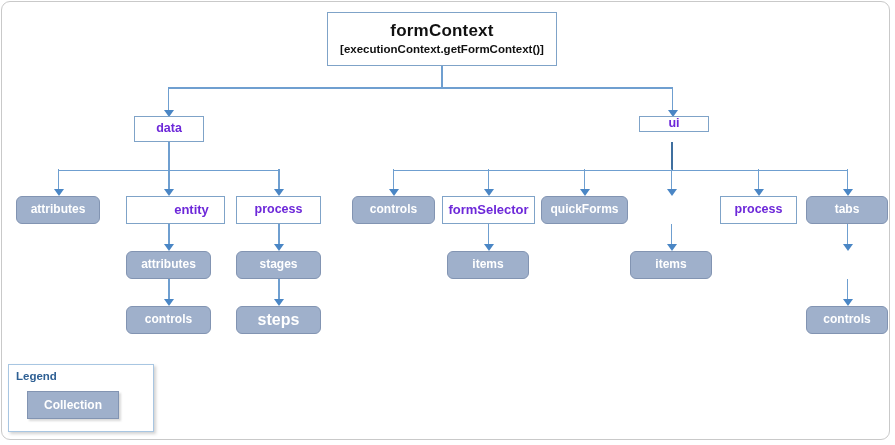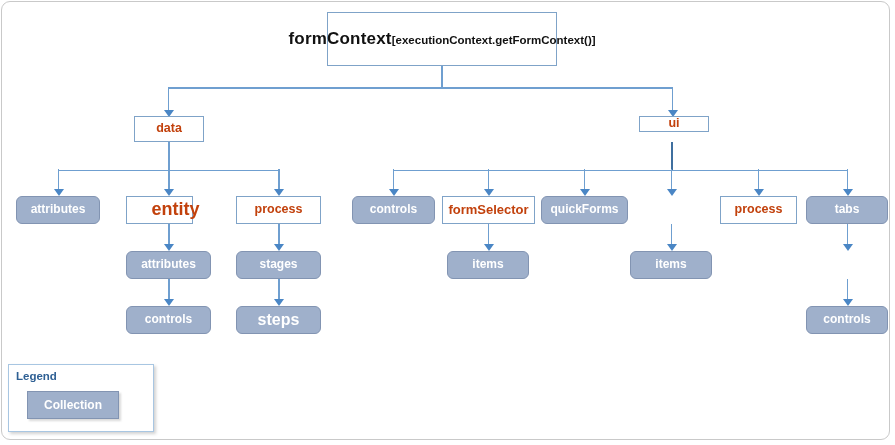--- a/index.html
+++ b/index.html
@@ -31,33 +31,33 @@
     display:flex;
     align-items:center;
     justify-content:center;
     text-align:center;
     font-weight:bold;
     line-height:1.1;
     z-index:3;
   }
   .node.plain{
     background:#ffffff;
-    color:#c2410c;
+    color:#6d28d9;
   }
   .node.collection{
     background:#9fb0cb;
     color:#ffffff;
     border-color:#8294b2;
     border-radius:6px;
   }
   .node.root{
     background:#ffffff;
     color:#111111;
     border:1px solid #7fa3c8;
-    flex-direction:row;
+    flex-direction:column;
   }
   .root-title{font-size:17px;font-weight:bold;letter-spacing:.2px;}
   .root-sub{font-size:11.5px;font-weight:bold;margin-top:2px;}
 
   
   .conn{position:absolute;background:#6f9fd0;z-index:1;}
   .vline{width:1.6px;}
   .hline{height:1.6px;}
   .vline.thick{width:2.6px;background:#3f6f9f;}
   .arrow{
@@ -157,21 +157,21 @@
   <div class="conn vline" style="left:757.6px;top:169px;height:22px;"></div>
   <div class="arrow" style="left:753.5px;top:189px;"></div>
 
   <div class="conn vline" style="left:846.6px;top:169px;height:22px;"></div>
   <div class="arrow" style="left:842.5px;top:189px;"></div>
 
   <div class="node collection" style="left:16px;top:196px;width:84px;height:28px;font-size:12px;">
     <span>attributes</span>
   </div>
 
-  <div class="node plain" style="left:126px;top:196px;width:67px;height:28px;font-size:18px;padding-left:32px;">
+  <div class="node plain" style="left:126px;top:196px;width:99px;height:28px;font-size:13px;padding-left:32px;">
     <span>entity</span>
   </div>
 
   <div class="node plain" style="left:236px;top:196px;width:85px;height:28px;font-size:12.5px;">
     <span>process</span>
   </div>
 
   <div class="node collection" style="left:352px;top:196px;width:83px;height:28px;font-size:12px;">
     <span>controls</span>
   </div>

